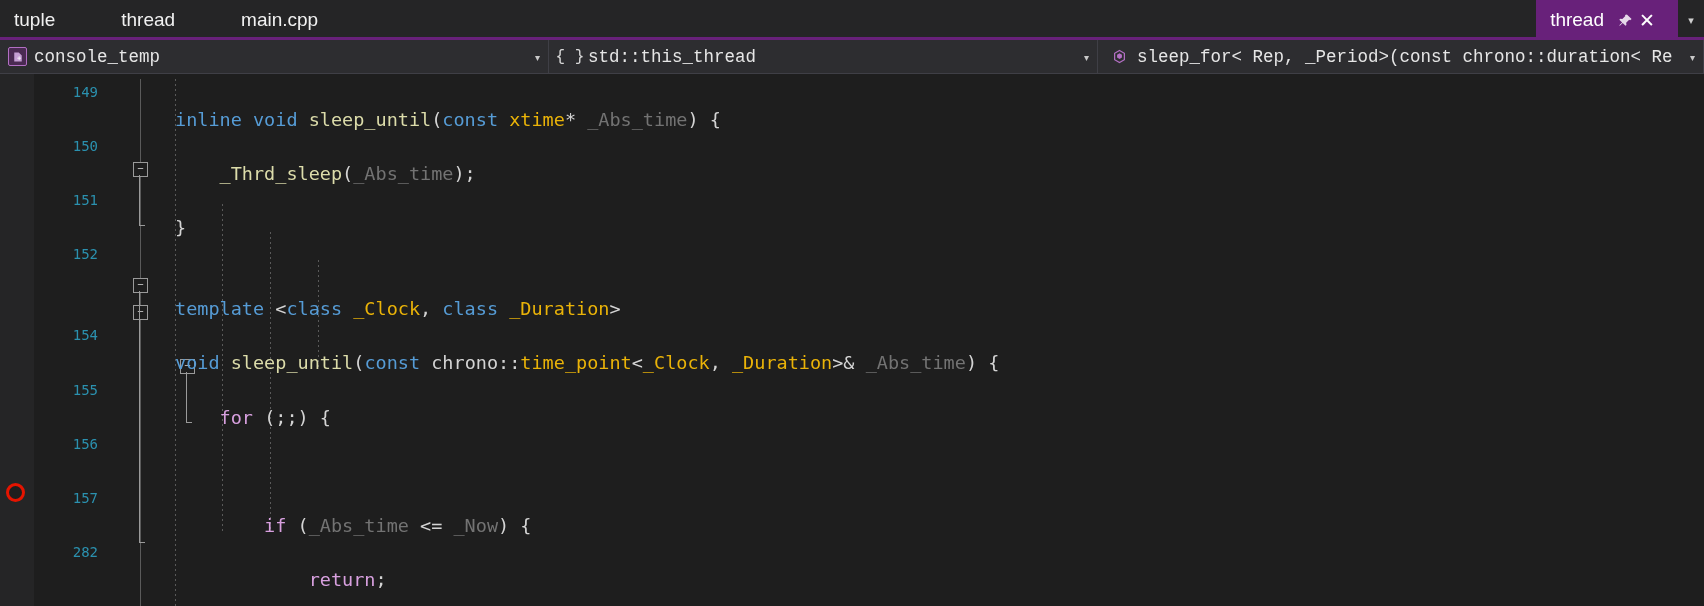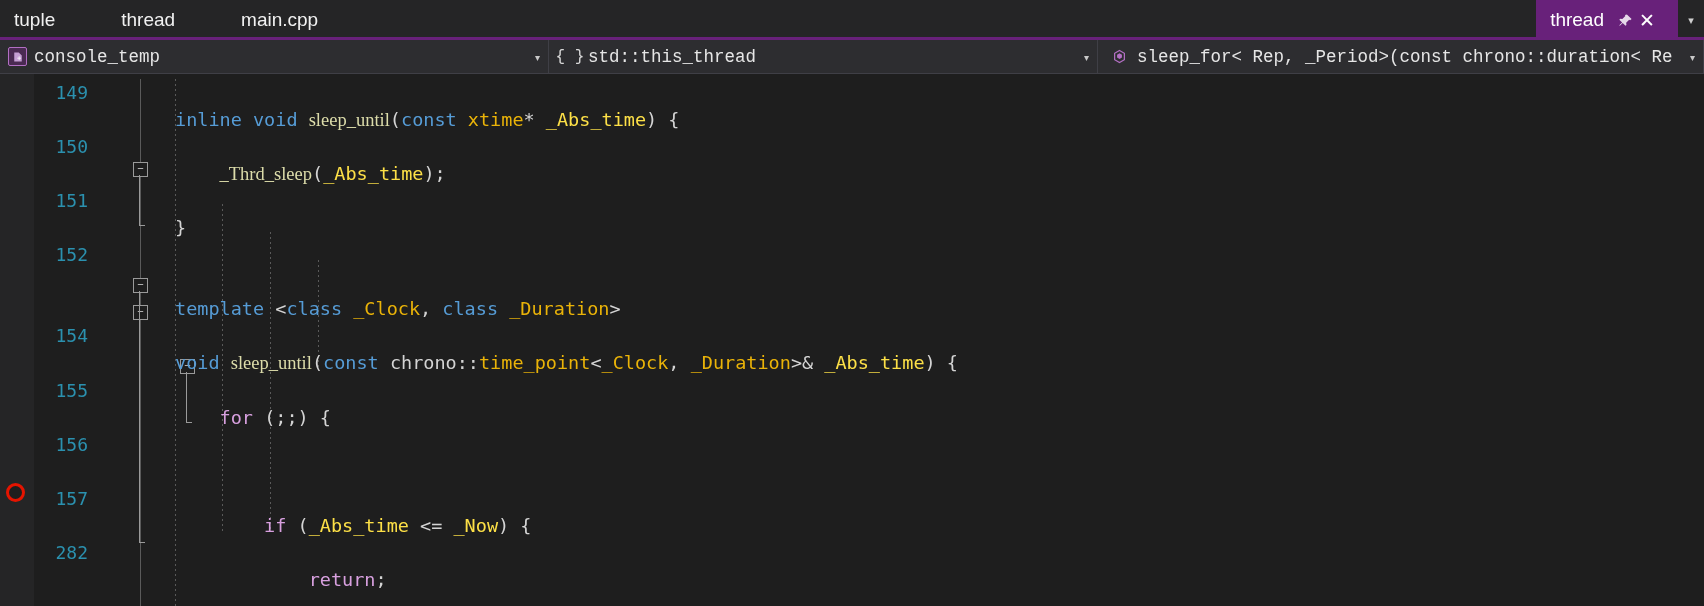--- a/index.html
+++ b/index.html
@@ -78,22 +78,22 @@
   .gutter-bp{
     position:absolute;left:0;top:0;width:34px;height:100%;
     background:#252526;
   }
   .codeline{
     position:relative;height:27.1px;line-height:27.1px;white-space:pre;
     font-family:"DejaVu Sans Mono","Liberation Mono",monospace;
     font-size:18.5px;
   }
   .ln{
-    position:absolute;left:4px;width:84px;text-align:right;
-    color:#2b91af;font-size:18px;font-family:"DejaVu Sans Mono",monospace;
+    position:absolute;left:14px;width:84px;text-align:right;
+    color:#2b91af;font-size:14px;font-family:"DejaVu Sans Mono",monospace;
   }
   .codetext{
     position:absolute;left:175px;top:0;color:#dcdcdc;
   }
   
   .guide{
     position:absolute;top:0;width:1px;height:100%;
   }
   .guide.solid{background:#5a5a5a;}
   .guide.dashed{
@@ -115,22 +115,22 @@
   .bp{
     position:absolute;left:6px;width:19px;height:19px;border-radius:50%;
     border:3px solid #e51400;background:#1e1e1e;box-sizing:border-box;
     cursor:pointer;
   }
 
   
   .k   {color:#569cd6;}   
   .kc  {color:#d8a0df;}   
   .t   {color:#eab308;}   
-  .fn  {color:#dcdcaa;font-family:Liberation Serif, serif;}   
-  .id  {color:#fde047;margin-top:25px;}   
+  .fn  {color:#dcdcaa;}   
+  .id  {color:#737373;margin-top:25px;}   
   .p   {color:#d4d4d4;}   
   .ns2 {color:#d4d4d4;}
 
   
   .vscroll{
     position:absolute;right:0;top:0;width:0px;height:100%;background:#1e1e1e;
   }
   .top-strip{
     position:absolute;left:34px;right:0;top:0;height:5px;
     background:#1e1e1e;overflow:hidden;

